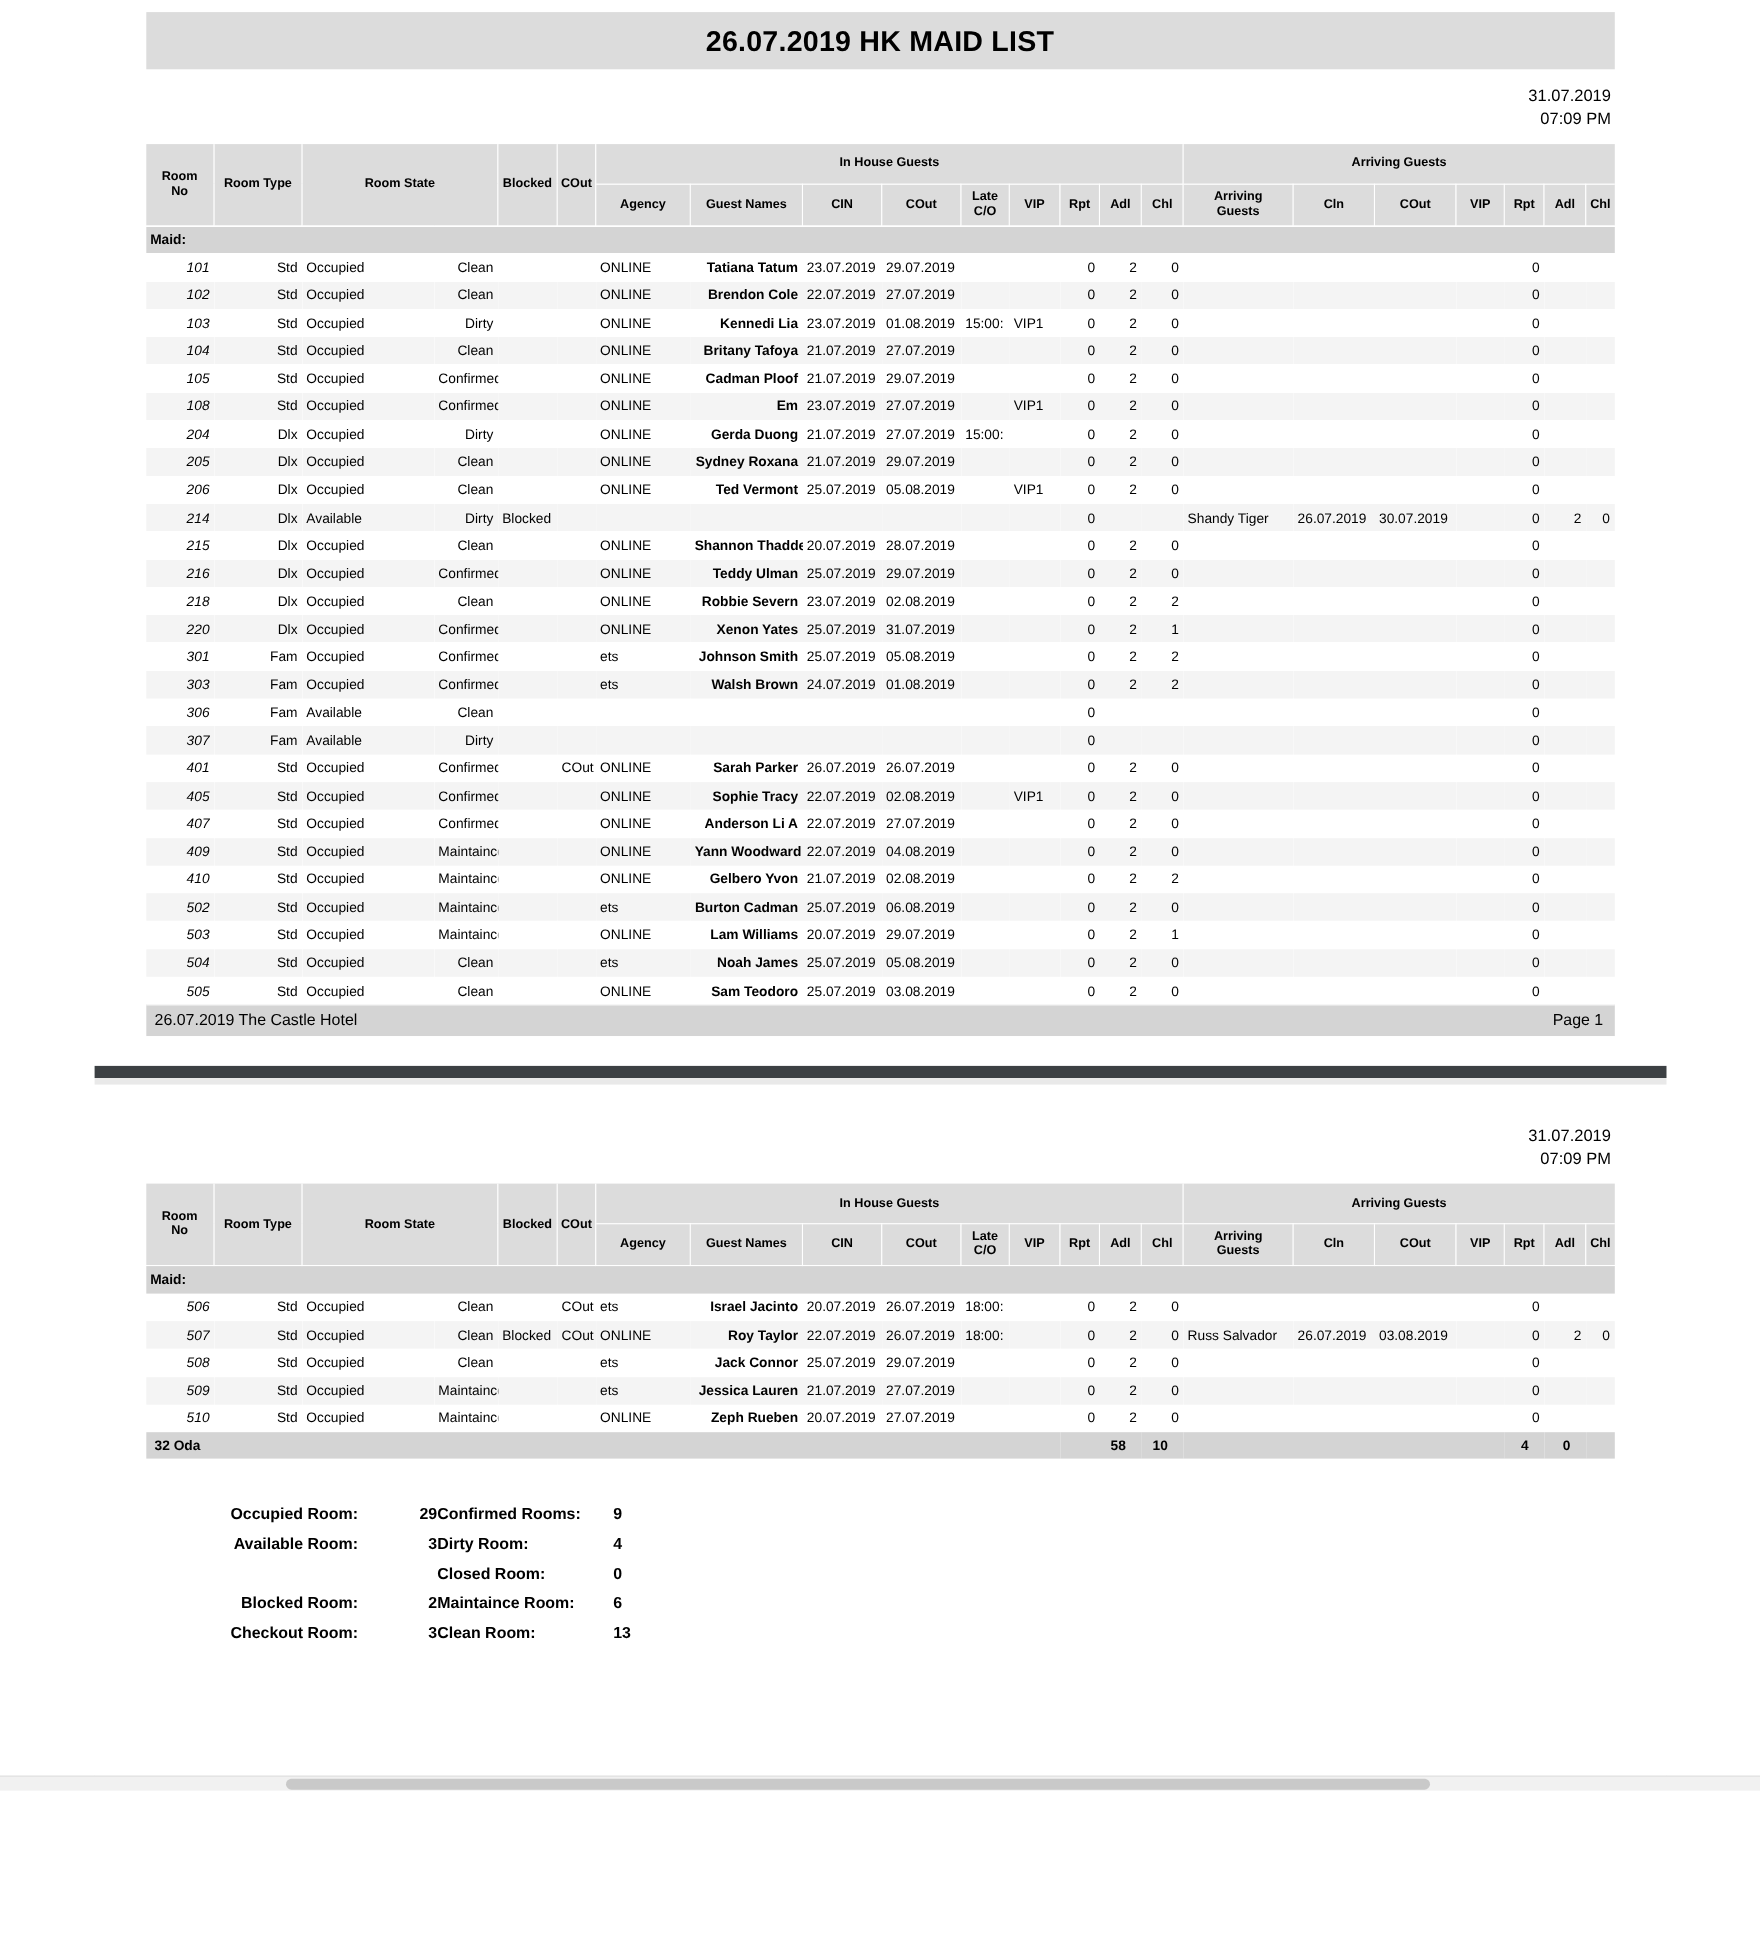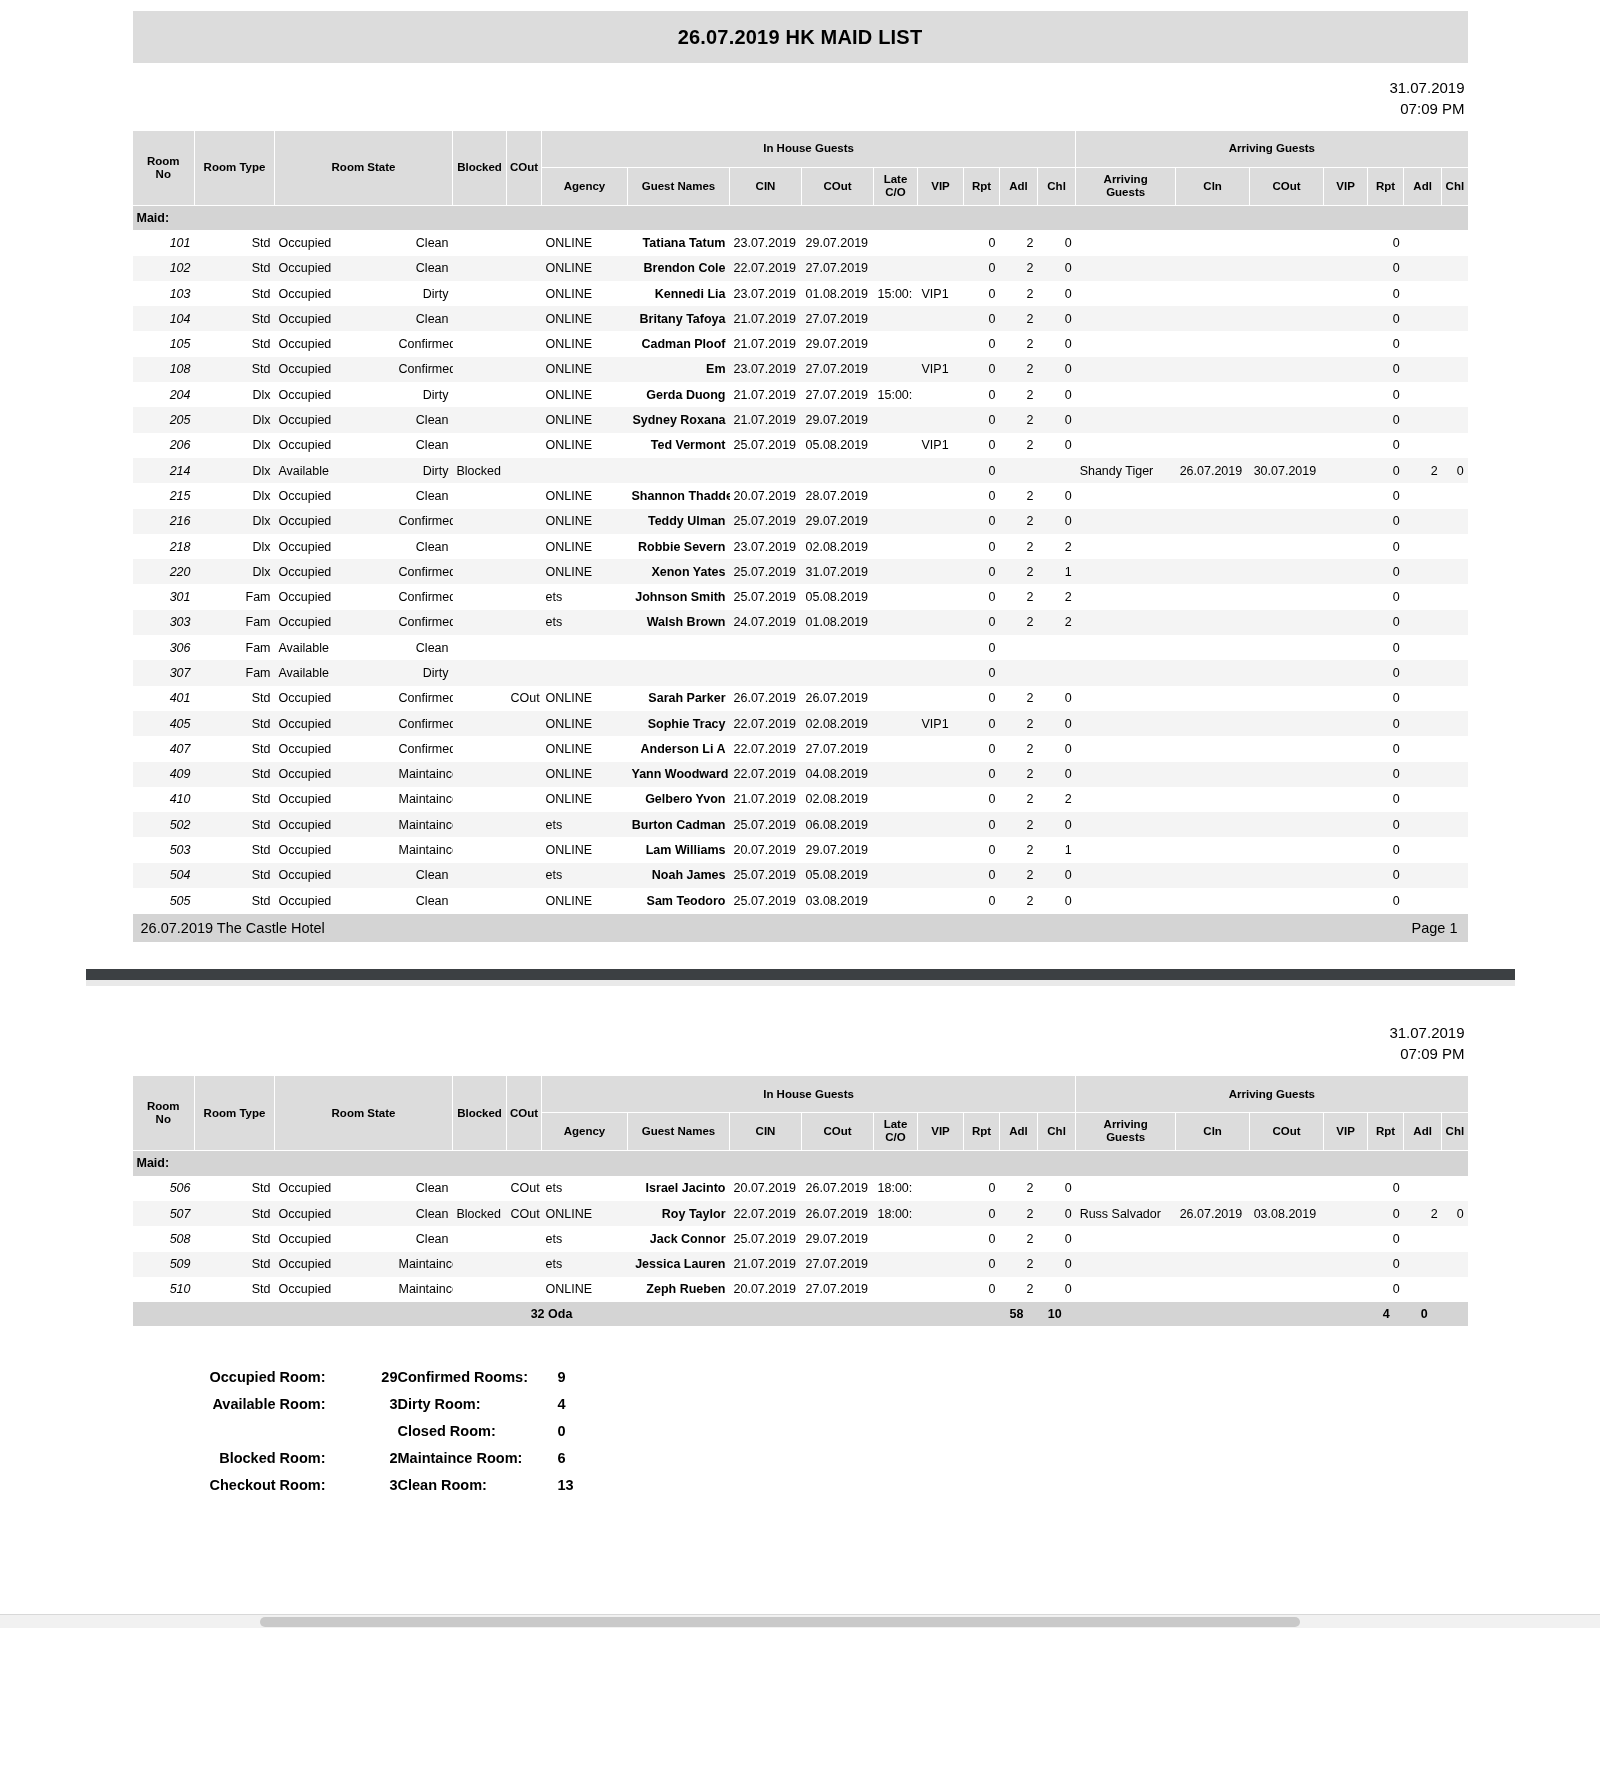--- a/index.html
+++ b/index.html
@@ -20,21 +20,21 @@
   
   .title-bar {
     margin: 11px 47px 0 47px;
     background: #dcdcdc;
     height: 52px;
     display: flex;
     align-items: center;
     justify-content: center;
   }
   .title-bar .title-text {
-    font-size: 20px;
+    font-size: 26px;
     font-weight: bold;
     color: #000;
     letter-spacing: 0.2px;
   }
 
   
   .datestamp {
     text-align: right;
     padding-right: 50px;
     padding-top: 14px;
@@ -102,21 +102,21 @@
   td.c-arrdate{ text-align: left;  padding-left: 6px; }
   td.c-anum   { text-align: right; padding-right: 14px; }
 
   
   tr.totals td {
     background: #d4d4d4;
     font-weight: bold;
     height: 24px;
     font-size: 12.5px;
   }
-  tr.totals td.lbl { text-align: center; padding-left: 8px; }
+  tr.totals td.lbl { text-align: left; padding-left: 8px; }
 
   
   .footer-bar {
     margin: 0 47px;
     width: 1335px;
     background: #d4d4d4;
     display: flex;
     justify-content: space-between;
     align-items: center;
     height: 29px;

